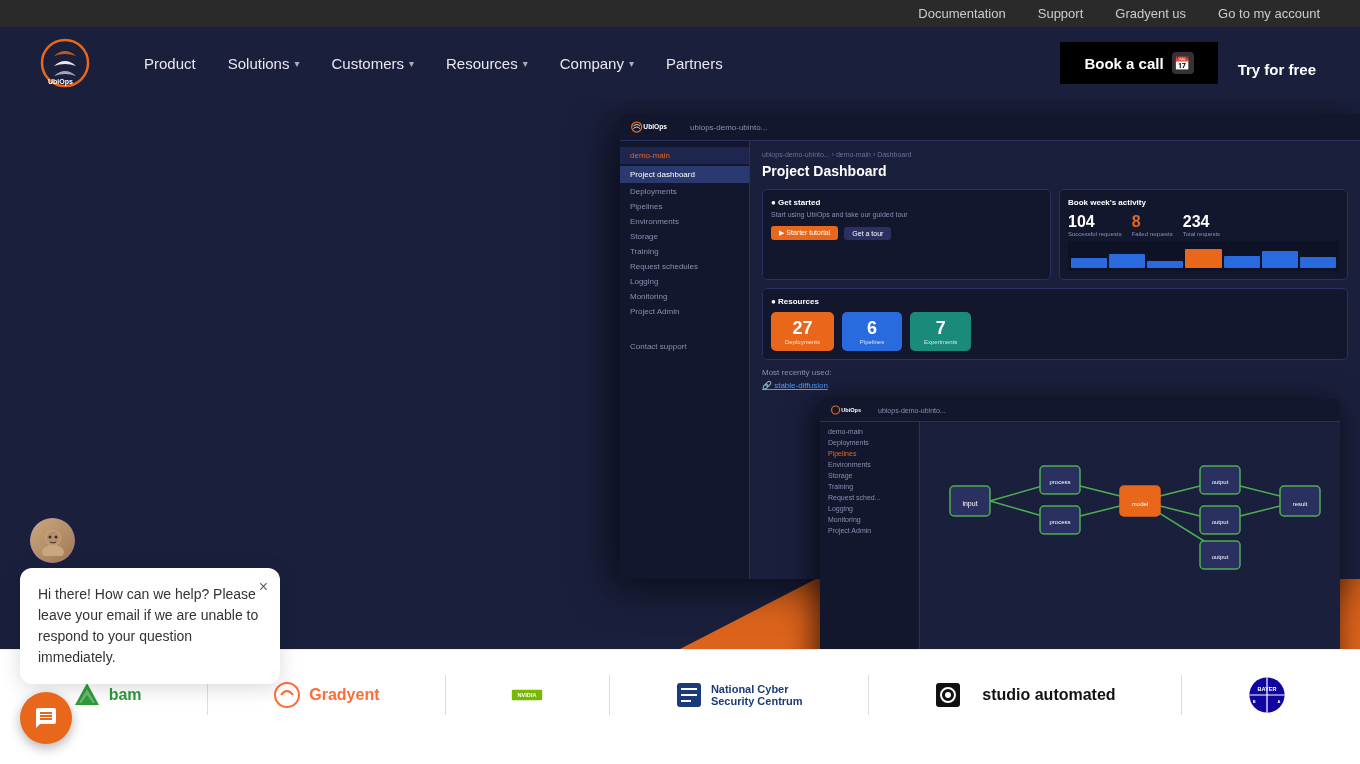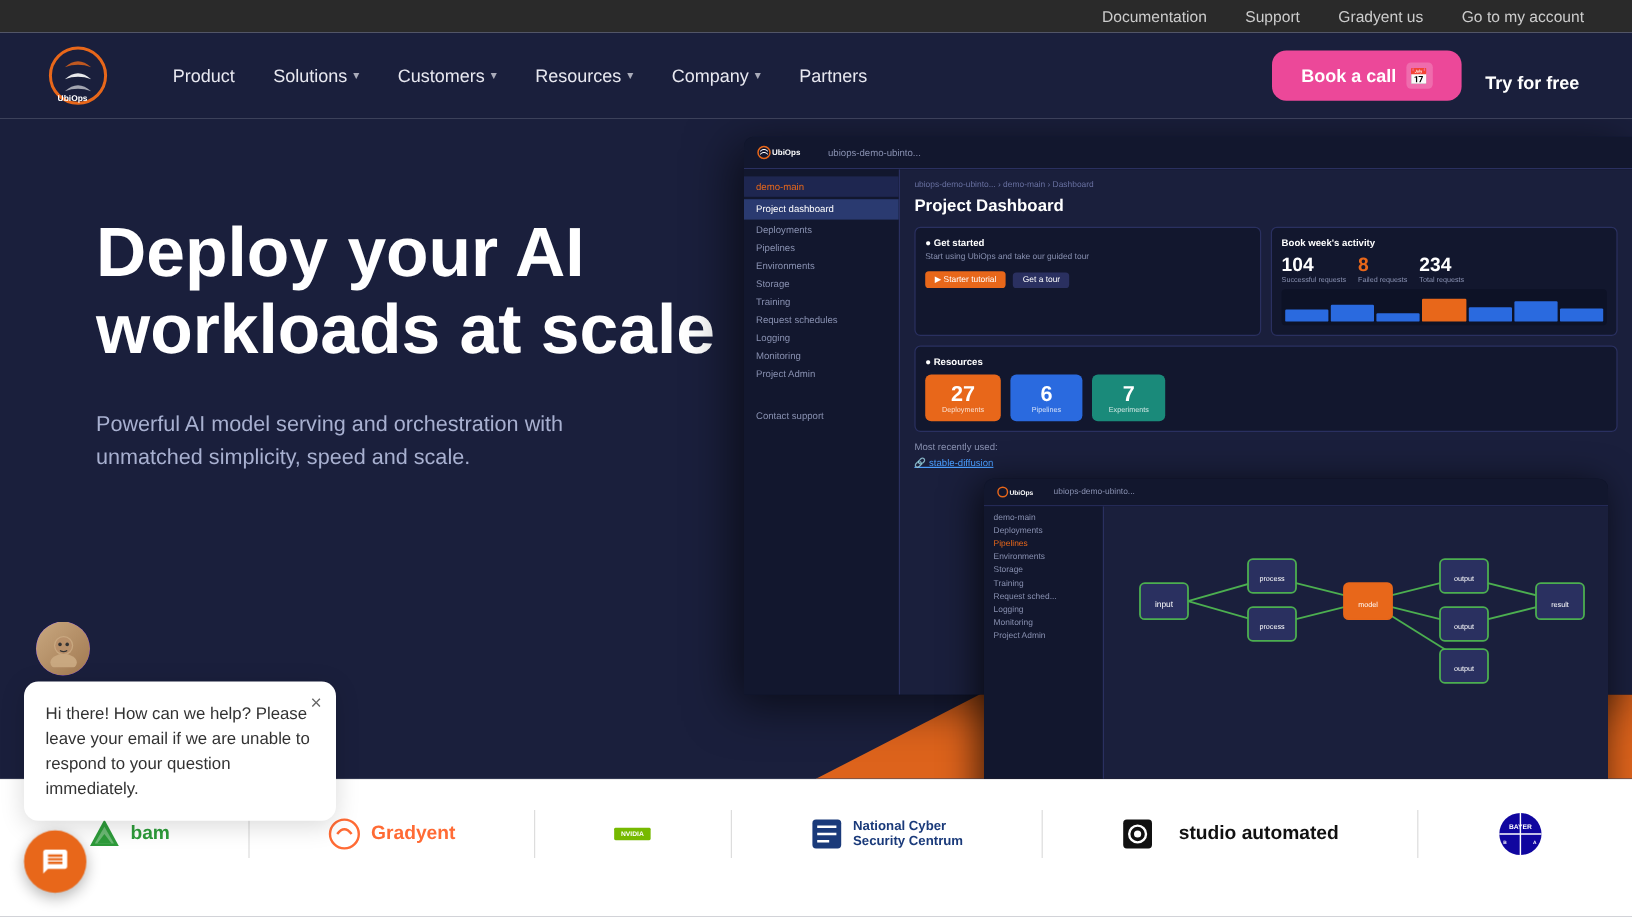--- a/index.html
+++ b/index.html
@@ -62,25 +62,25 @@
       white-space: nowrap;
     }
     .chevron { font-size: 10px; opacity: 0.7; }
 
     .nav-actions {
       display: flex;
       align-items: center;
       gap: 16px;
     }
     .btn-book {
-      background: #ec4899;
+      background: #000000;
       color: white;
       border: none;
       padding: 10px 24px;
-      border-radius: 12px;
+      border-radius: 1px;
       font-size: 15px;
       font-weight: 600;
       cursor: pointer;
       display: flex;
       align-items: center;
       gap: 8px;
     }
     .calendar-icon {
       display: inline-flex;
       align-items: center;
@@ -278,27 +278,20 @@
 
 <section class="hero" style="min-height: 550px;">
 
   <svg style="position:absolute;right:0;top:0;width:100%;height:100%;z-index:0;" viewBox="0 0 1360 550" preserveAspectRatio="none" xmlns="http://www.w3.org/2000/svg">
 
     <polygon points="680,550 1360,200 1360,550" fill="#e8671a" opacity="0.95"></polygon>
 
     <polygon points="0,0 680,0 680,550 0,550" fill="#1a1f3c"></polygon>
   </svg>
 
-  <div class="hero-left" style="position:relative;z-index:2;">
-    <h1 class="hero-title">
-      <span>Deploy your AI</span><br>
-      <span>workloads at scale</span>
-    </h1>
-    <p class="hero-subtitle">Powerful AI model serving and orchestration with unmatched simplicity, speed and scale.</p>
-  </div>
 
   <div style="position:absolute;right:0;top:15px;width:740px;height:465px;z-index:3;border-radius:8px 0 0 0;overflow:hidden;box-shadow:-8px 8px 40px rgba(0,0,0,0.6);">
 
     <div style="width:100%;height:100%;background:#0d1226;display:flex;flex-direction:column;">
 
       <div style="background:#12172e;padding:5px 10px;display:flex;align-items:center;gap:10px;border-bottom:1px solid #2a3060;">
         <svg width="50" height="16" viewBox="0 0 60 16">
           <circle cx="8" cy="8" r="6" fill="none" stroke="#e8671a" stroke-width="1.5"></circle>
           <path d="M4 7 Q8 3 12 7" stroke="#fff" fill="none" stroke-width="1"></path>
           <path d="M4 10 Q8 6 12 10" stroke="#fff" fill="none" stroke-width="1"></path>

